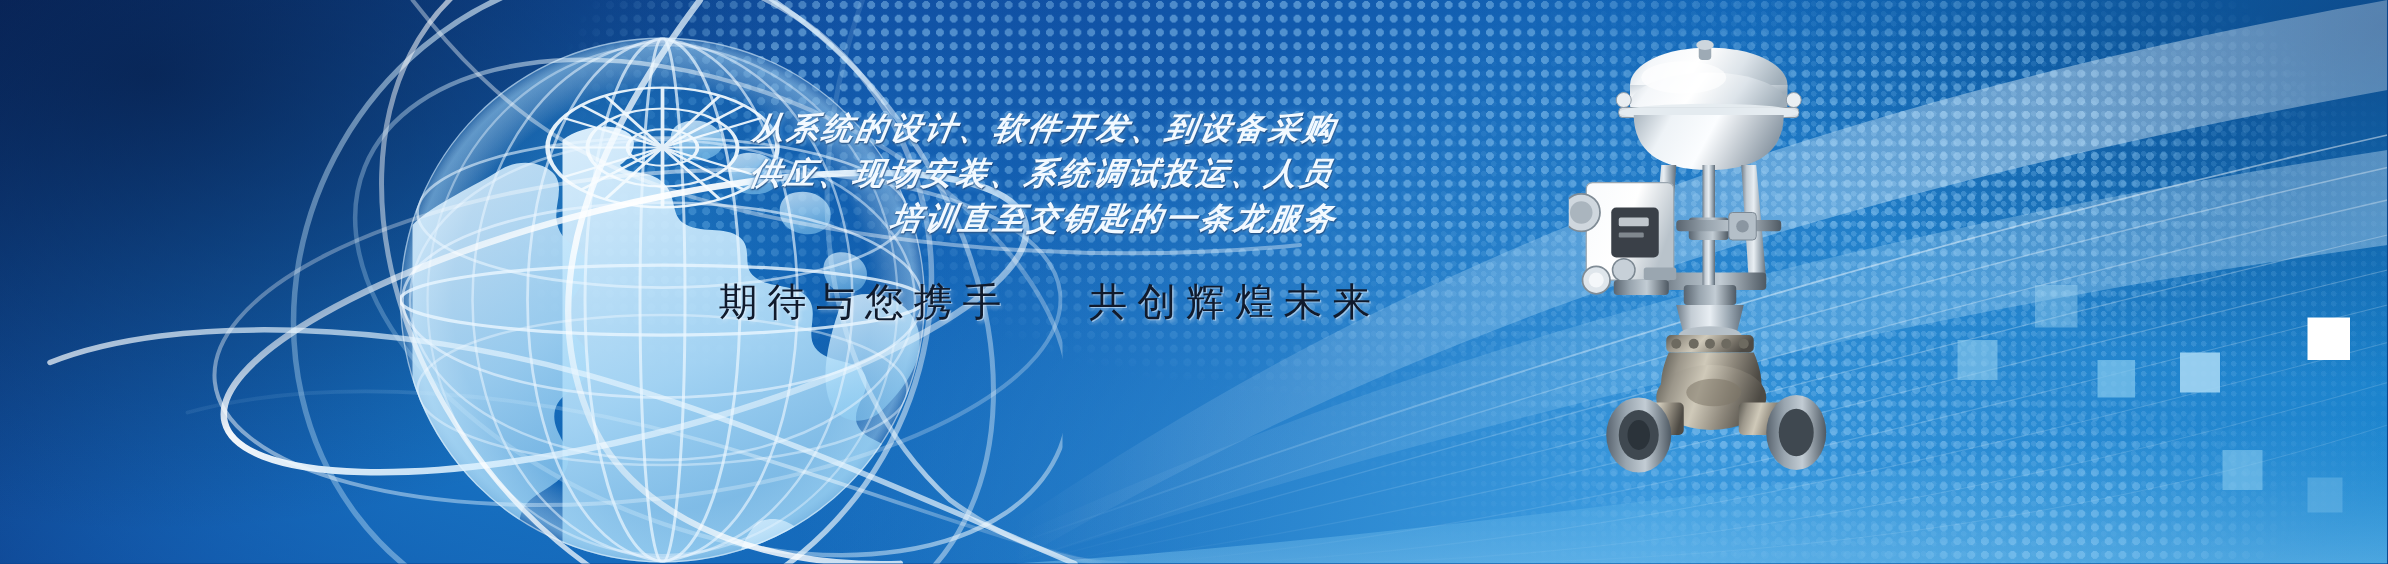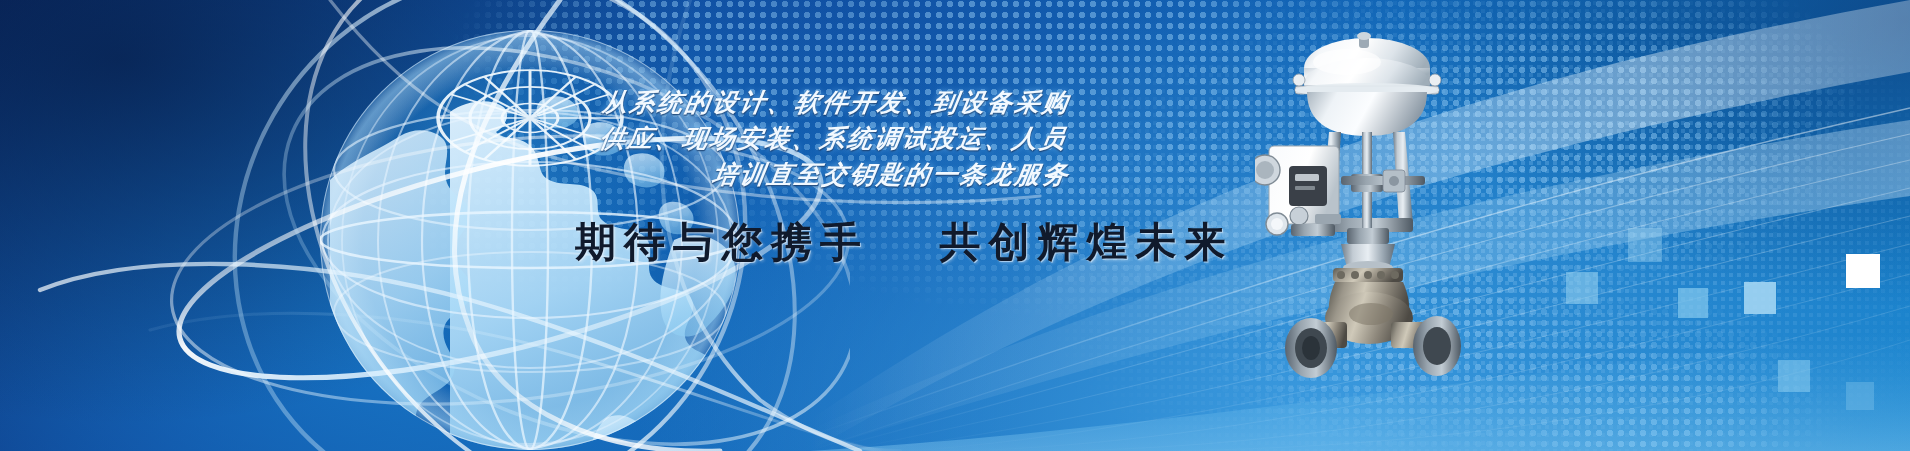--- a/index.html
+++ b/index.html
@@ -104,22 +104,22 @@
     margin-bottom:2px;
   }
   .script-line.l2{margin-right:6px;}
   .script-line.l3{margin-right:0px;}
 
   .headline{
     position:absolute;
     left:575px;top:216px;
     z-index:40;
     font-family:"DejaVu Sans","Liberation Sans",sans-serif;
-    font-weight:700;
-    font-size:41px;
+    font-weight:400;
+    font-size:31px;
     letter-spacing:8px;
     line-height:52px;
     white-space:nowrap;
     color:#101a2c;
     text-shadow:
       1px 1px 0 rgba(225,240,255,.55),
       2px 2px 3px rgba(255,255,255,.30);
   }
   .headline .gap{display:inline-block;width:26px;}
 </style>

